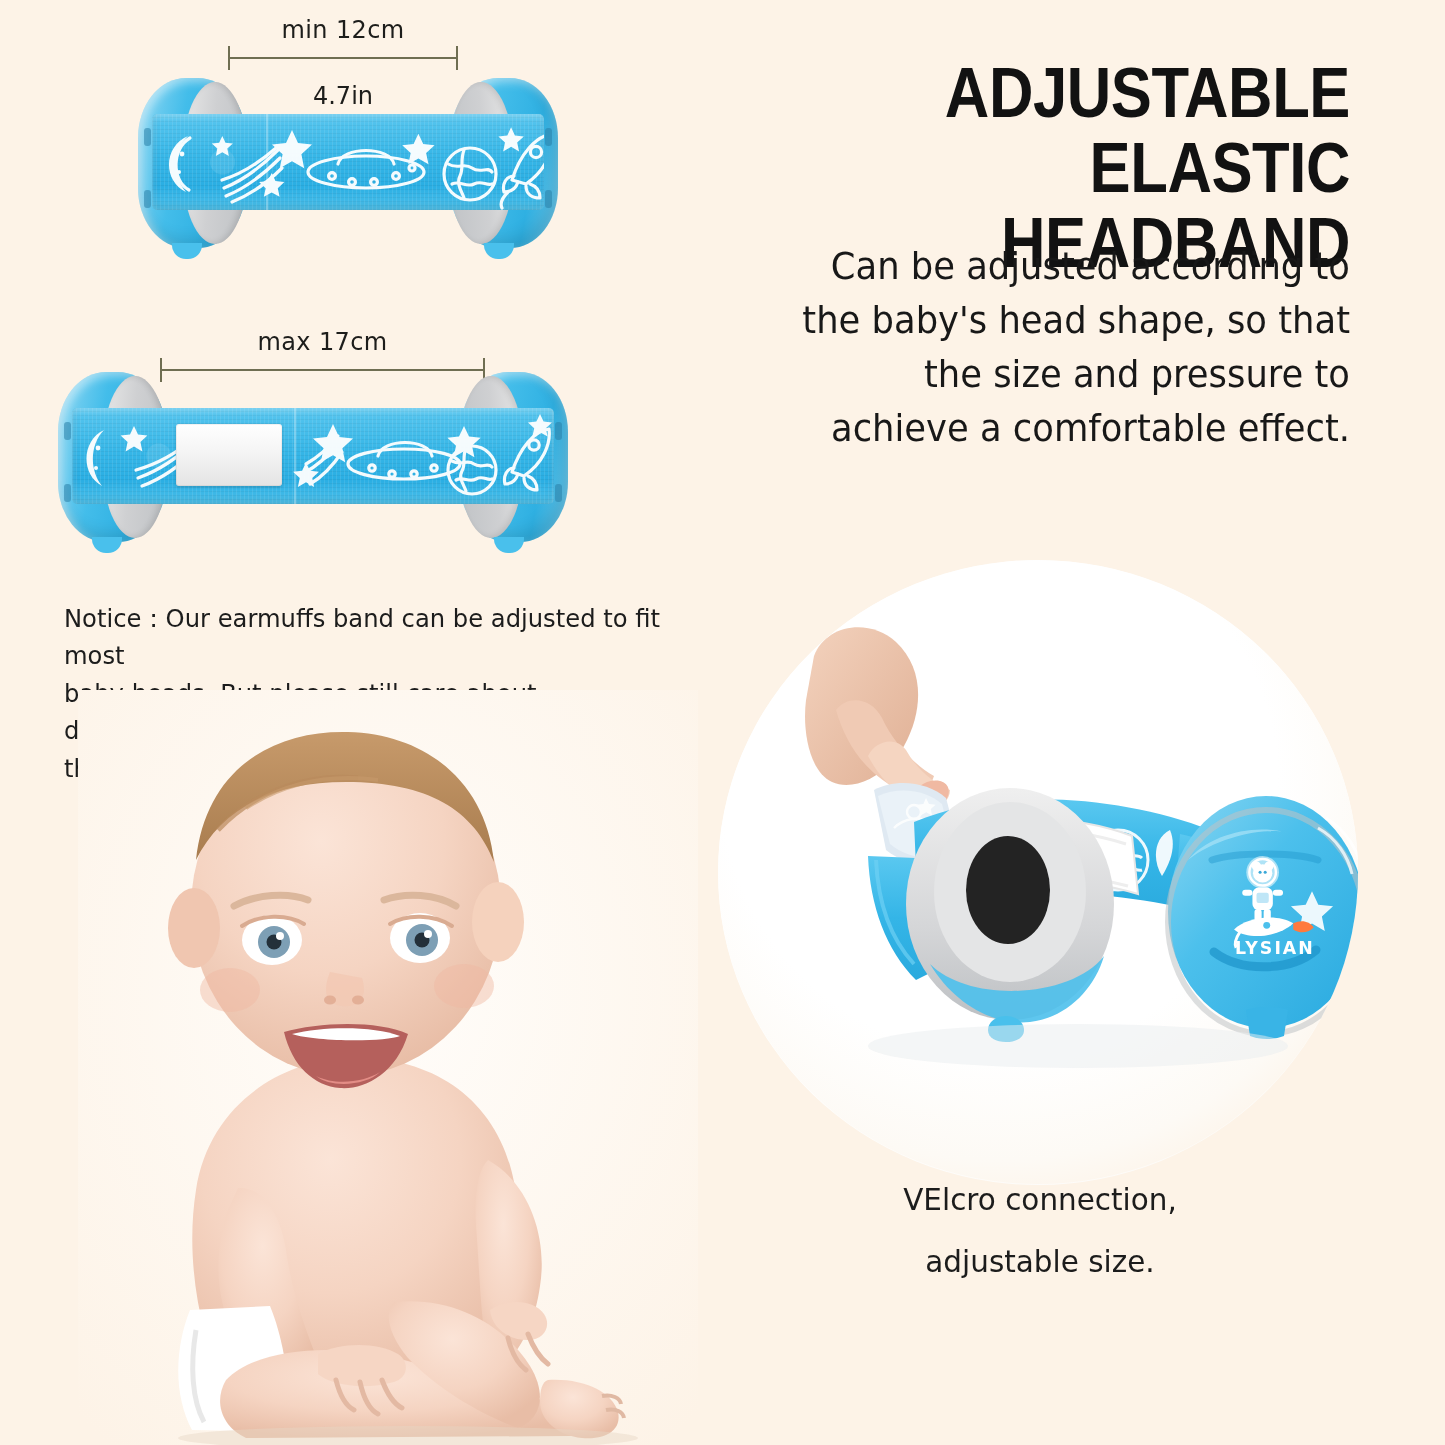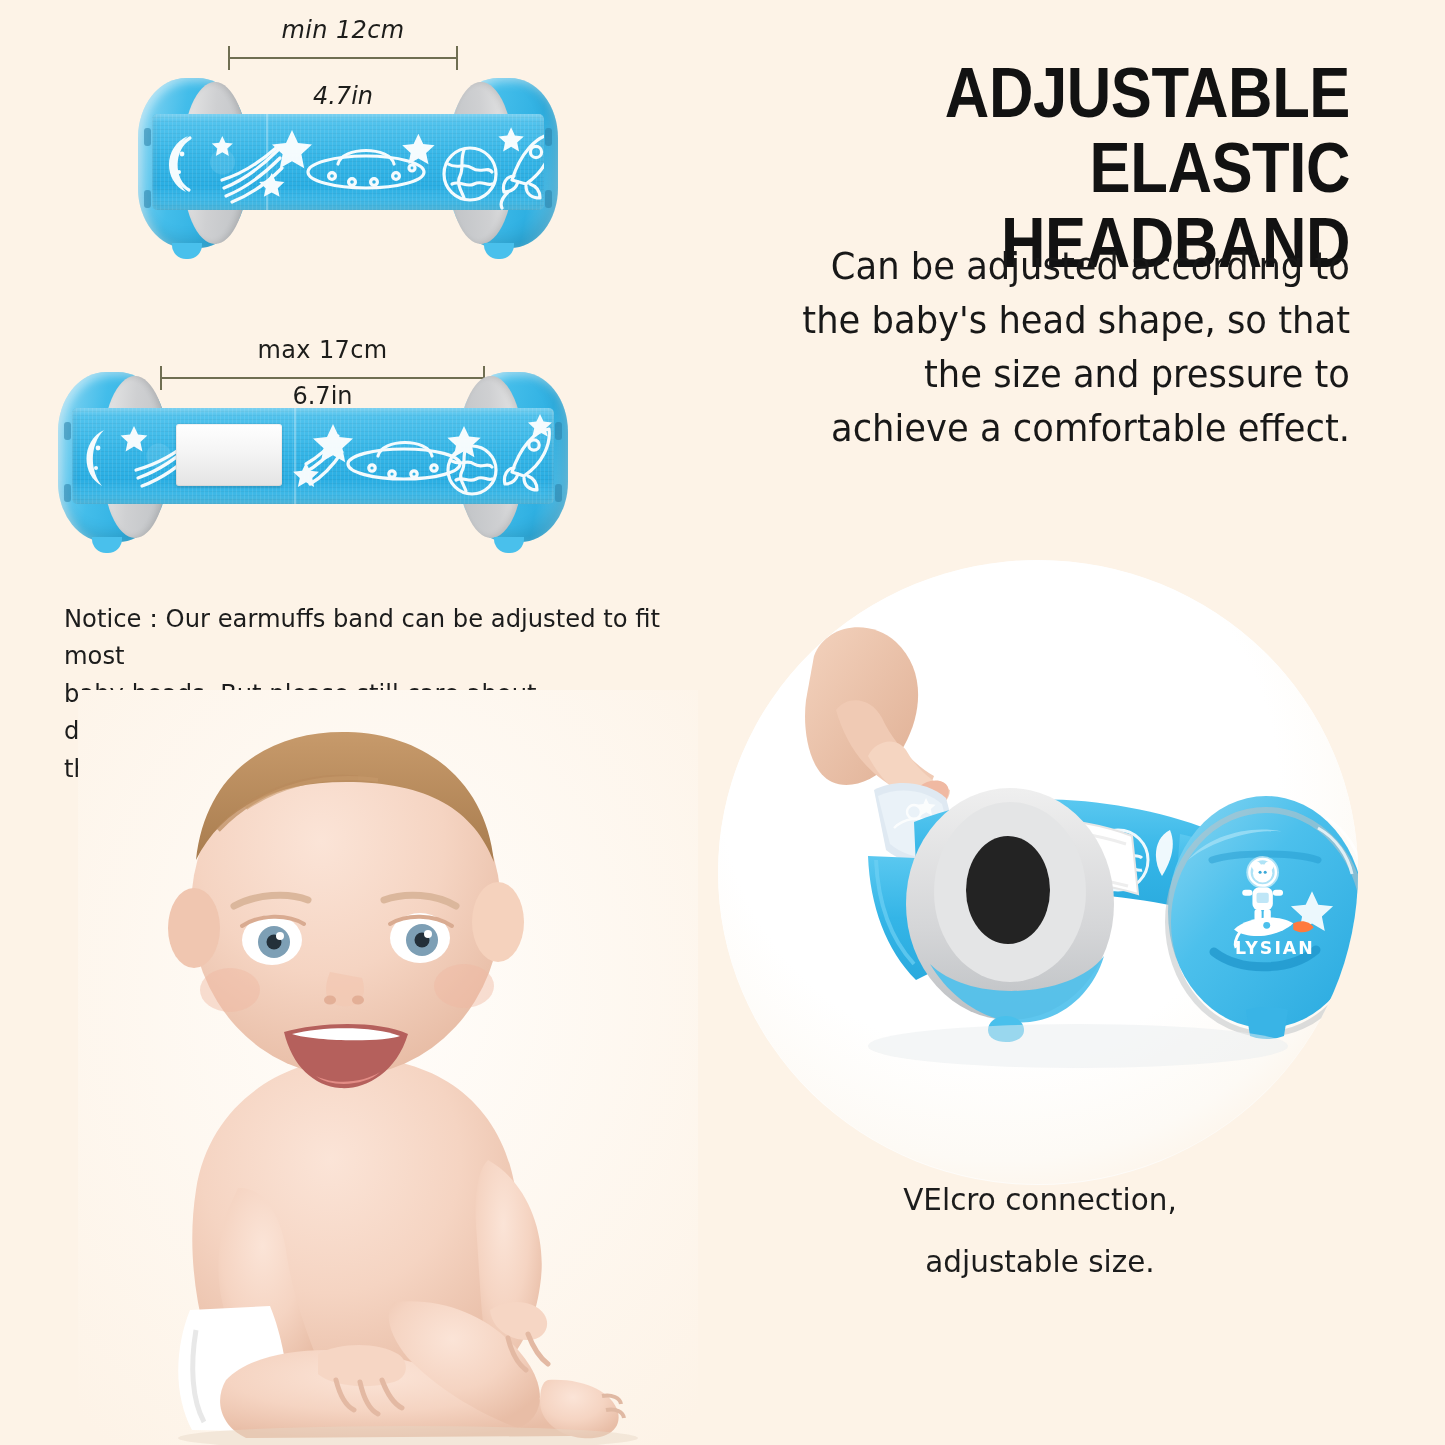--- a/index.html
+++ b/index.html
@@ -113,21 +113,21 @@
     font-family:"DejaVu Sans", sans-serif;
     color:#1c1c1c;font-size:31px;line-height:2.0;
     transform:scaleX(.95);
   }
 </style>
 </head>
 <body style="background: rgb(253, 243, 231);">
 
 <div class="page">
 
-  <div class="dim" style="left:228px;top:16px;width:230px;height:72px;font-style:italic;">
+  <div class="dim" style="left:228px;top:16px;width:230px;height:72px;">
     <div class="dim-label-top">min  12cm</div>
     <div class="rule" style="top:41px;">
       <div class="cap l"></div>
       <div class="cap r"></div>
     </div>
     <div class="dim-label-bot" style="top:46px;margin-top:20px;">4.7in</div>
   </div>
 
   <div class="muffs" style="left:138px;top:78px;width:420px;height:190px;">
 
@@ -186,27 +186,26 @@
           <path d="M362 62 C354 62 350 70 352 78 C360 78 364 74 366 68"></path>
           <path d="M374 72 C374 80 380 84 388 84 C388 76 384 72 378 70"></path>
           <path d="M356 78 C350 84 348 90 350 94"></path>
 
           <path d="M372 14 l4 8.6 9.4 1 -7 6.4 2 9.4 -8.4-4.8 -8.4 4.8 2-9.4 -7-6.4 9.4-1 Z" fill="#ffffff" stroke="none" transform="scale(.95) translate(6,0)"></path>
         </g>
       </svg>
     </div>
   </div>
 
-  <div class="dim" style="left:160px;top:336px;width:325px;height:72px;">
+  <div class="dim" style="left:160px;top:328px;width:325px;height:72px;">
     <div class="dim-label-top">max  17cm</div>
     <div class="rule" style="top:41px;">
       <div class="cap l"></div>
       <div class="cap r"></div>
     </div>
-    <div class="dim-label-bot" style="top:46px;">6.7in</div>
   </div>
 
   <div class="muffs" style="left:58px;top:372px;width:510px;height:192px;">
 
     <div class="cup" style="left:0;">
       <div class="foam"></div>
       <div class="hinge" style="top:50px;"></div>
       <div class="hinge" style="top:112px;"></div>
       <div class="nub"></div>
     </div>

